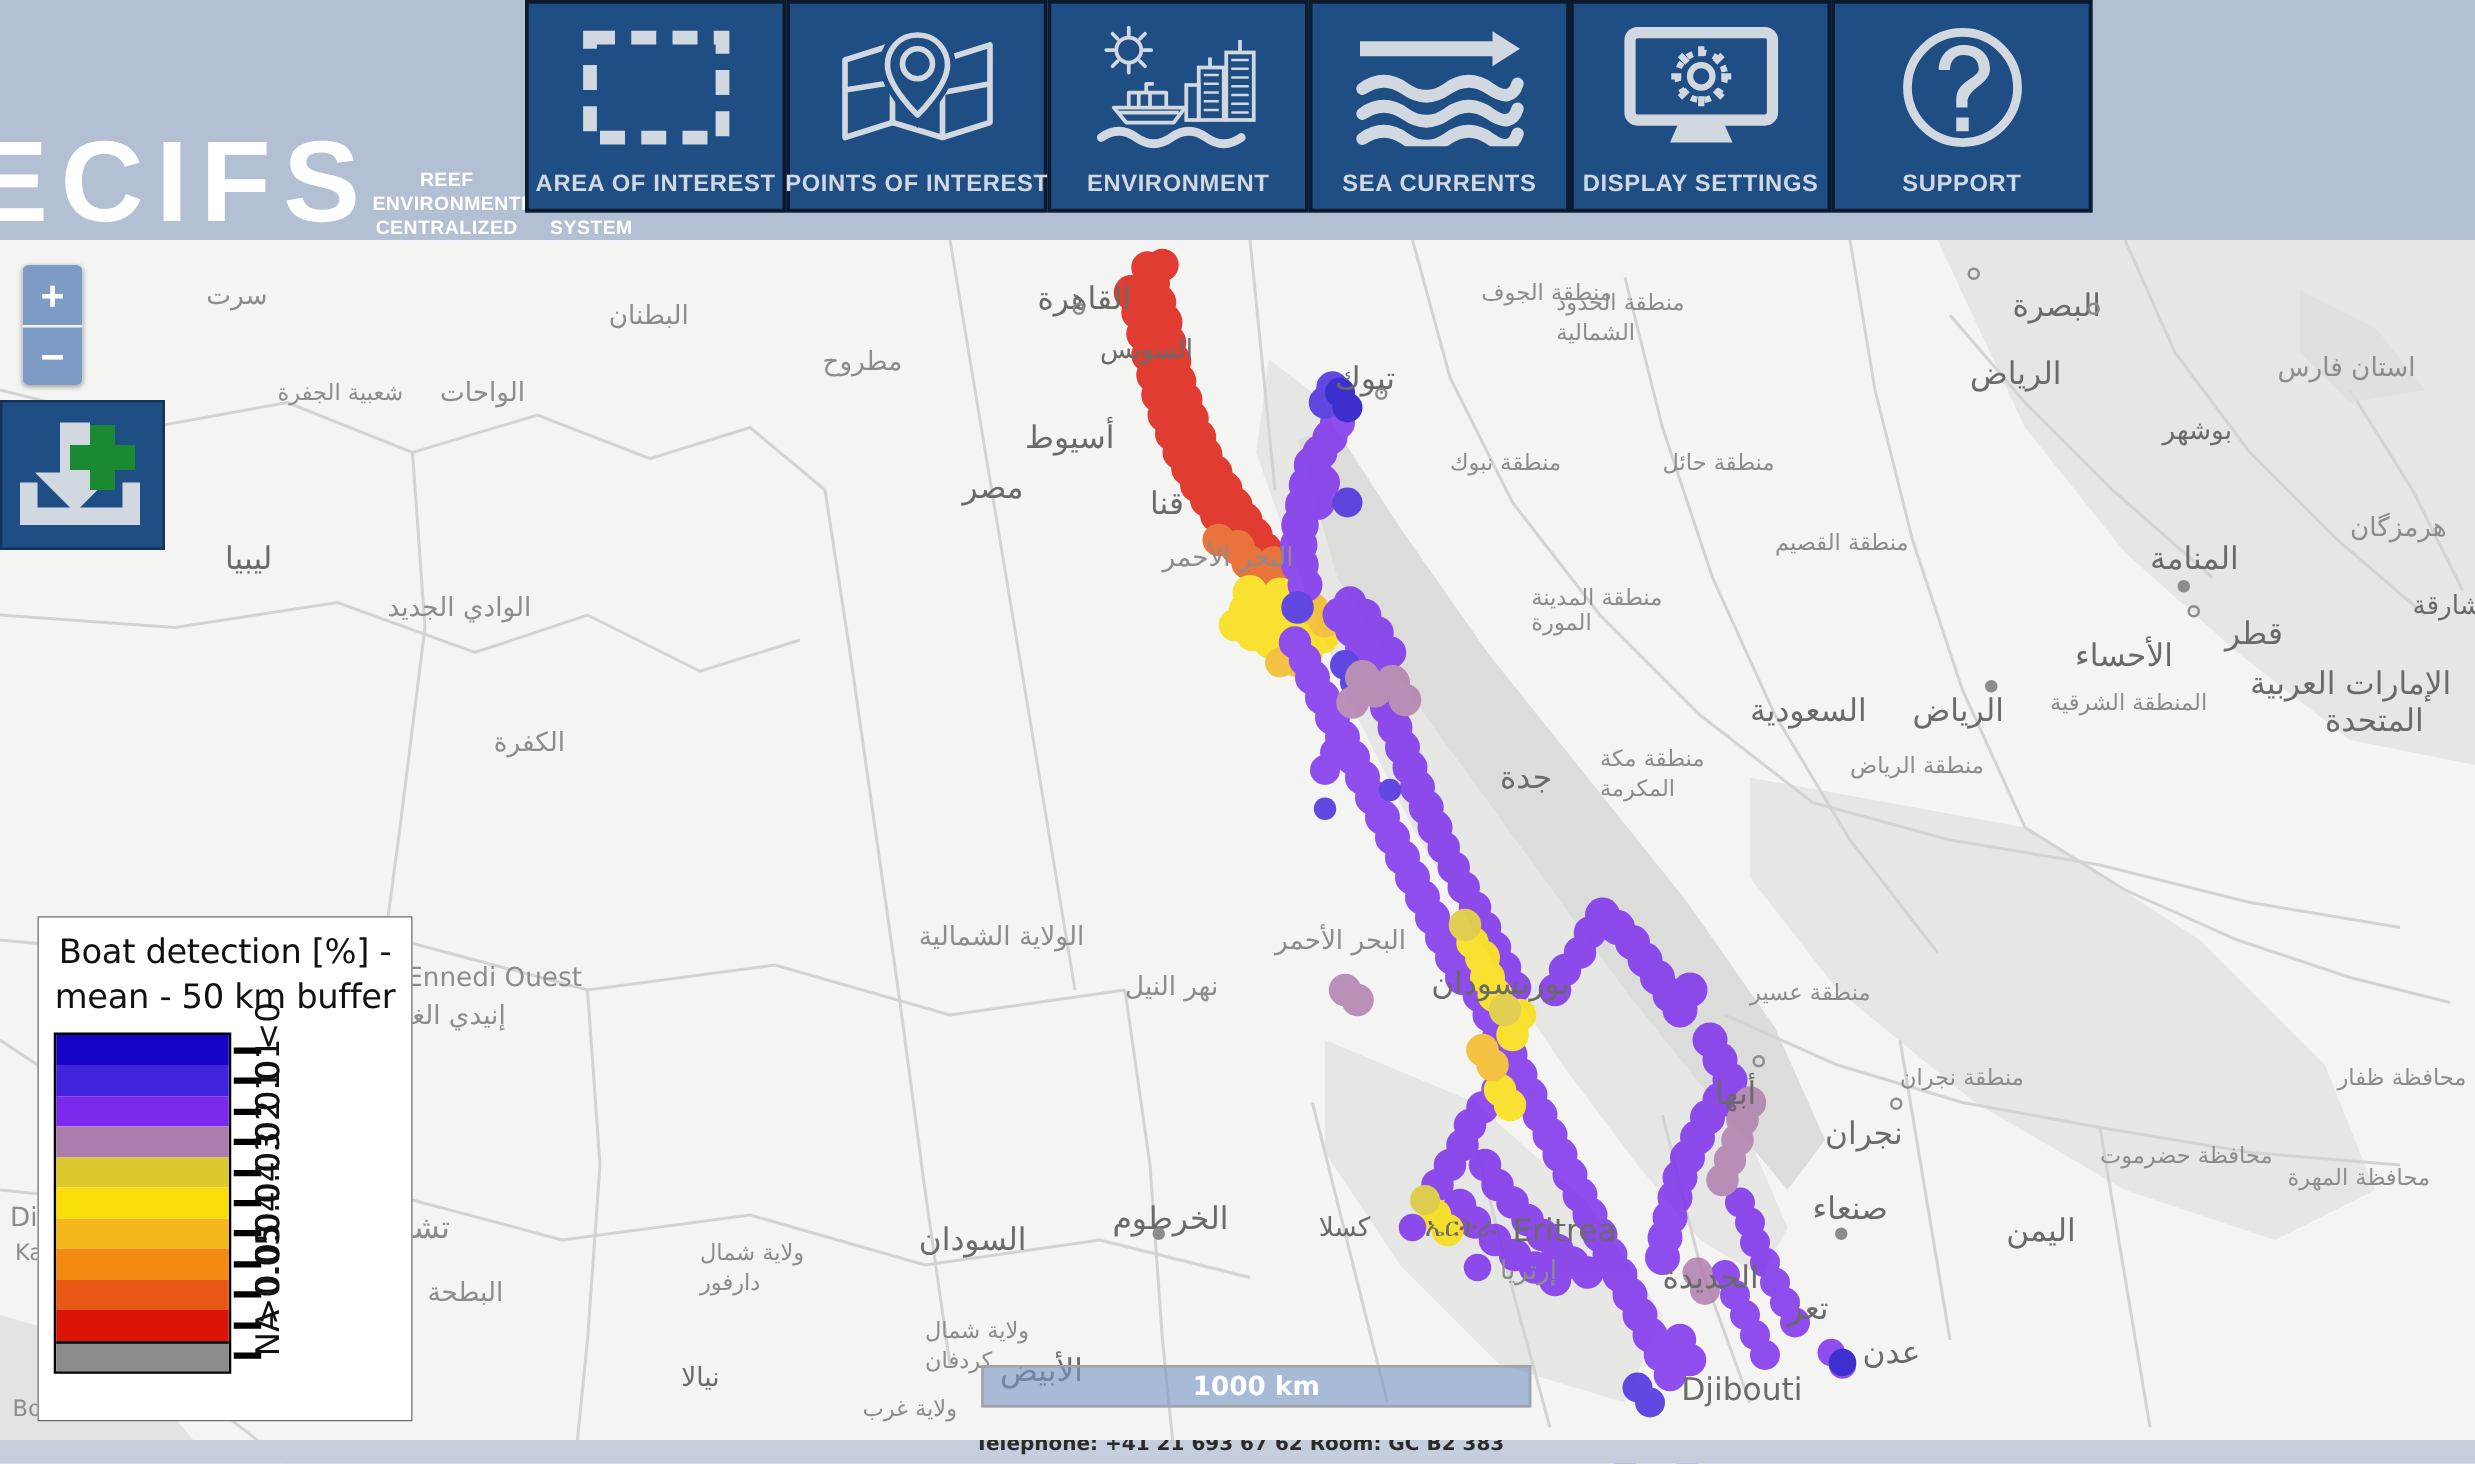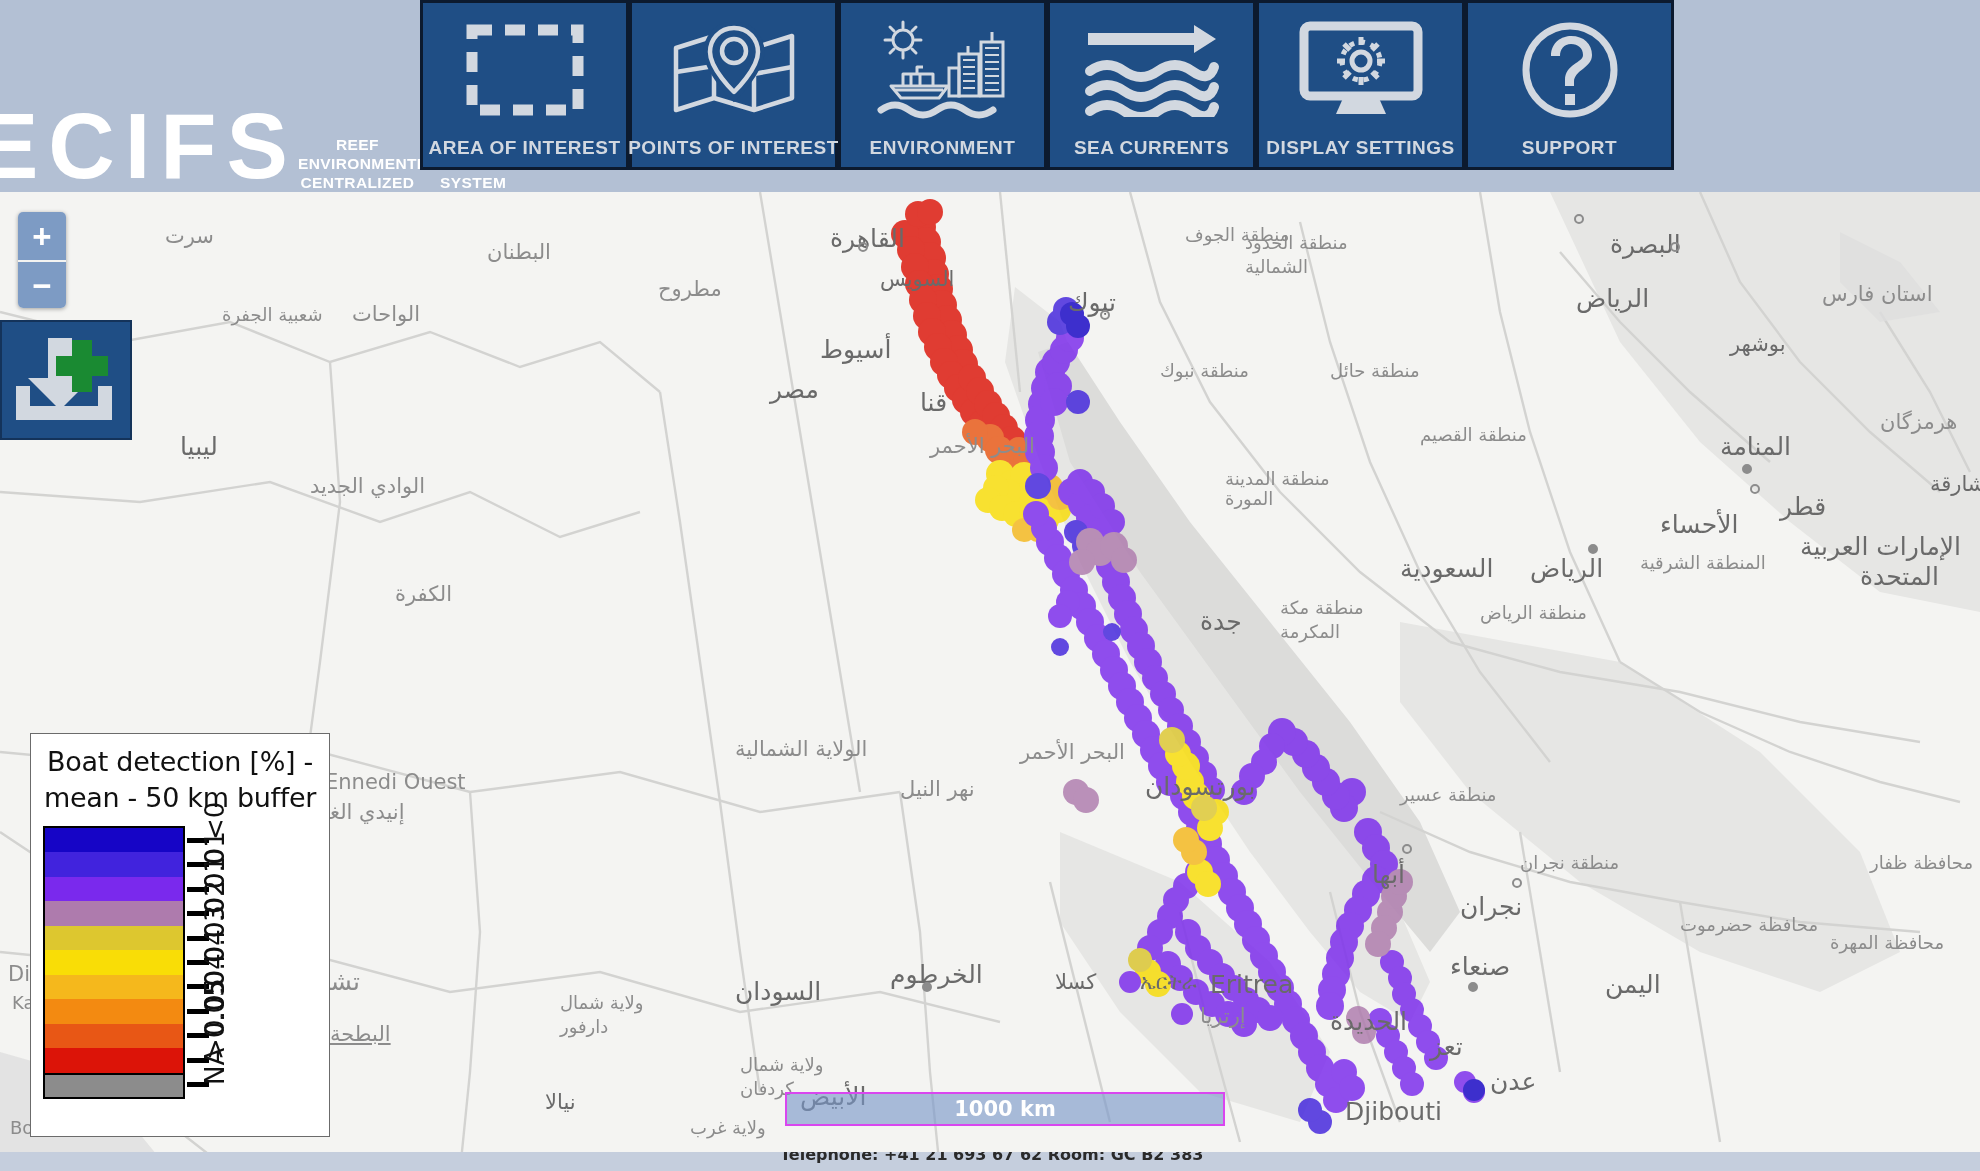--- a/index.html
+++ b/index.html
@@ -102,21 +102,21 @@
   .tickmark { width:22px; height:5px; background:#000; }
   .ticklabel {
     font-size:26px; color:#111; font-family:"DejaVu Sans", sans-serif;
     white-space:nowrap; transform:rotate(-90deg); transform-origin:left center;
     margin-left:6px; line-height:26px;
   }
 
   
   #scalebar {
     position:absolute; left:785px; top:900px; width:440px; height:34px;
-    background:rgba(120,150,200,0.62); border:2px solid #d946ef;
+    background:rgba(120,150,200,0.62); border:2px solid #a3a3a3;
     display:flex; align-items:center; justify-content:center;
   }
   #scalebar-label {
     font-size:21px; color:#ffffff; font-weight:bold;
     font-family:"DejaVu Sans", sans-serif;
   }
 
   
   #footer-strip {
     position:absolute; left:0; top:1152px; width:1980px; height:19px;
@@ -656,21 +656,21 @@
         <div class="maplabel med dark" style="left: 545px; top: 898px;">نيالا</div>
         <div class="maplabel sm" style="left: 690px; top: 925px;">ولاية غرب</div>
         <div class="maplabel med" style="left: 325px; top: 578px;">Ennedi Ouest</div>
         <div class="maplabel med" style="left: 295px; top: 608px;">إنيدي الغربية</div>
         <div class="maplabel big" style="left: 228px; top: 775px;">Tchad</div>
         <div class="maplabel big" style="left: 312px; top: 775px;">تشاد</div>
         <div class="maplabel med" style="left: 8px; top: 770px;">Diffa</div>
         <div class="maplabel med" style="left: 68px; top: 800px;">Kanem</div>
         <div class="maplabel med" style="left: 160px; top: 800px;">كانم</div>
         <div class="maplabel med" style="left: 245px; top: 830px;">Batha</div>
-        <div class="maplabel med" style="left: 330px; top: 830px; text-decoration: underline;">البطحة</div>
+        <div class="maplabel med" style="left: 342px; top: 830px;">البطحة</div>
         <div class="maplabel big dark" style="left: 60px; top: 888px;">N'Djaména</div>
         <div class="maplabel med dark" style="left: 85px; top: 918px;">انجمينا</div>
         <div class="maplabel sm" style="left: 10px; top: 925px;">Borno</div>
         <div class="maplabel sm" style="left: 12px; top: 800px;">Kanem</div>
       </div>
 
     <div class="citydot" style="left:858px;top:50px;"></div>
     <div class="citydot" style="left:1100px;top:118px;"></div>
     <div class="citydot" style="left:1574px;top:22px;"></div>
     <div class="citydot filled" style="left:1588px;top:352px;"></div>

